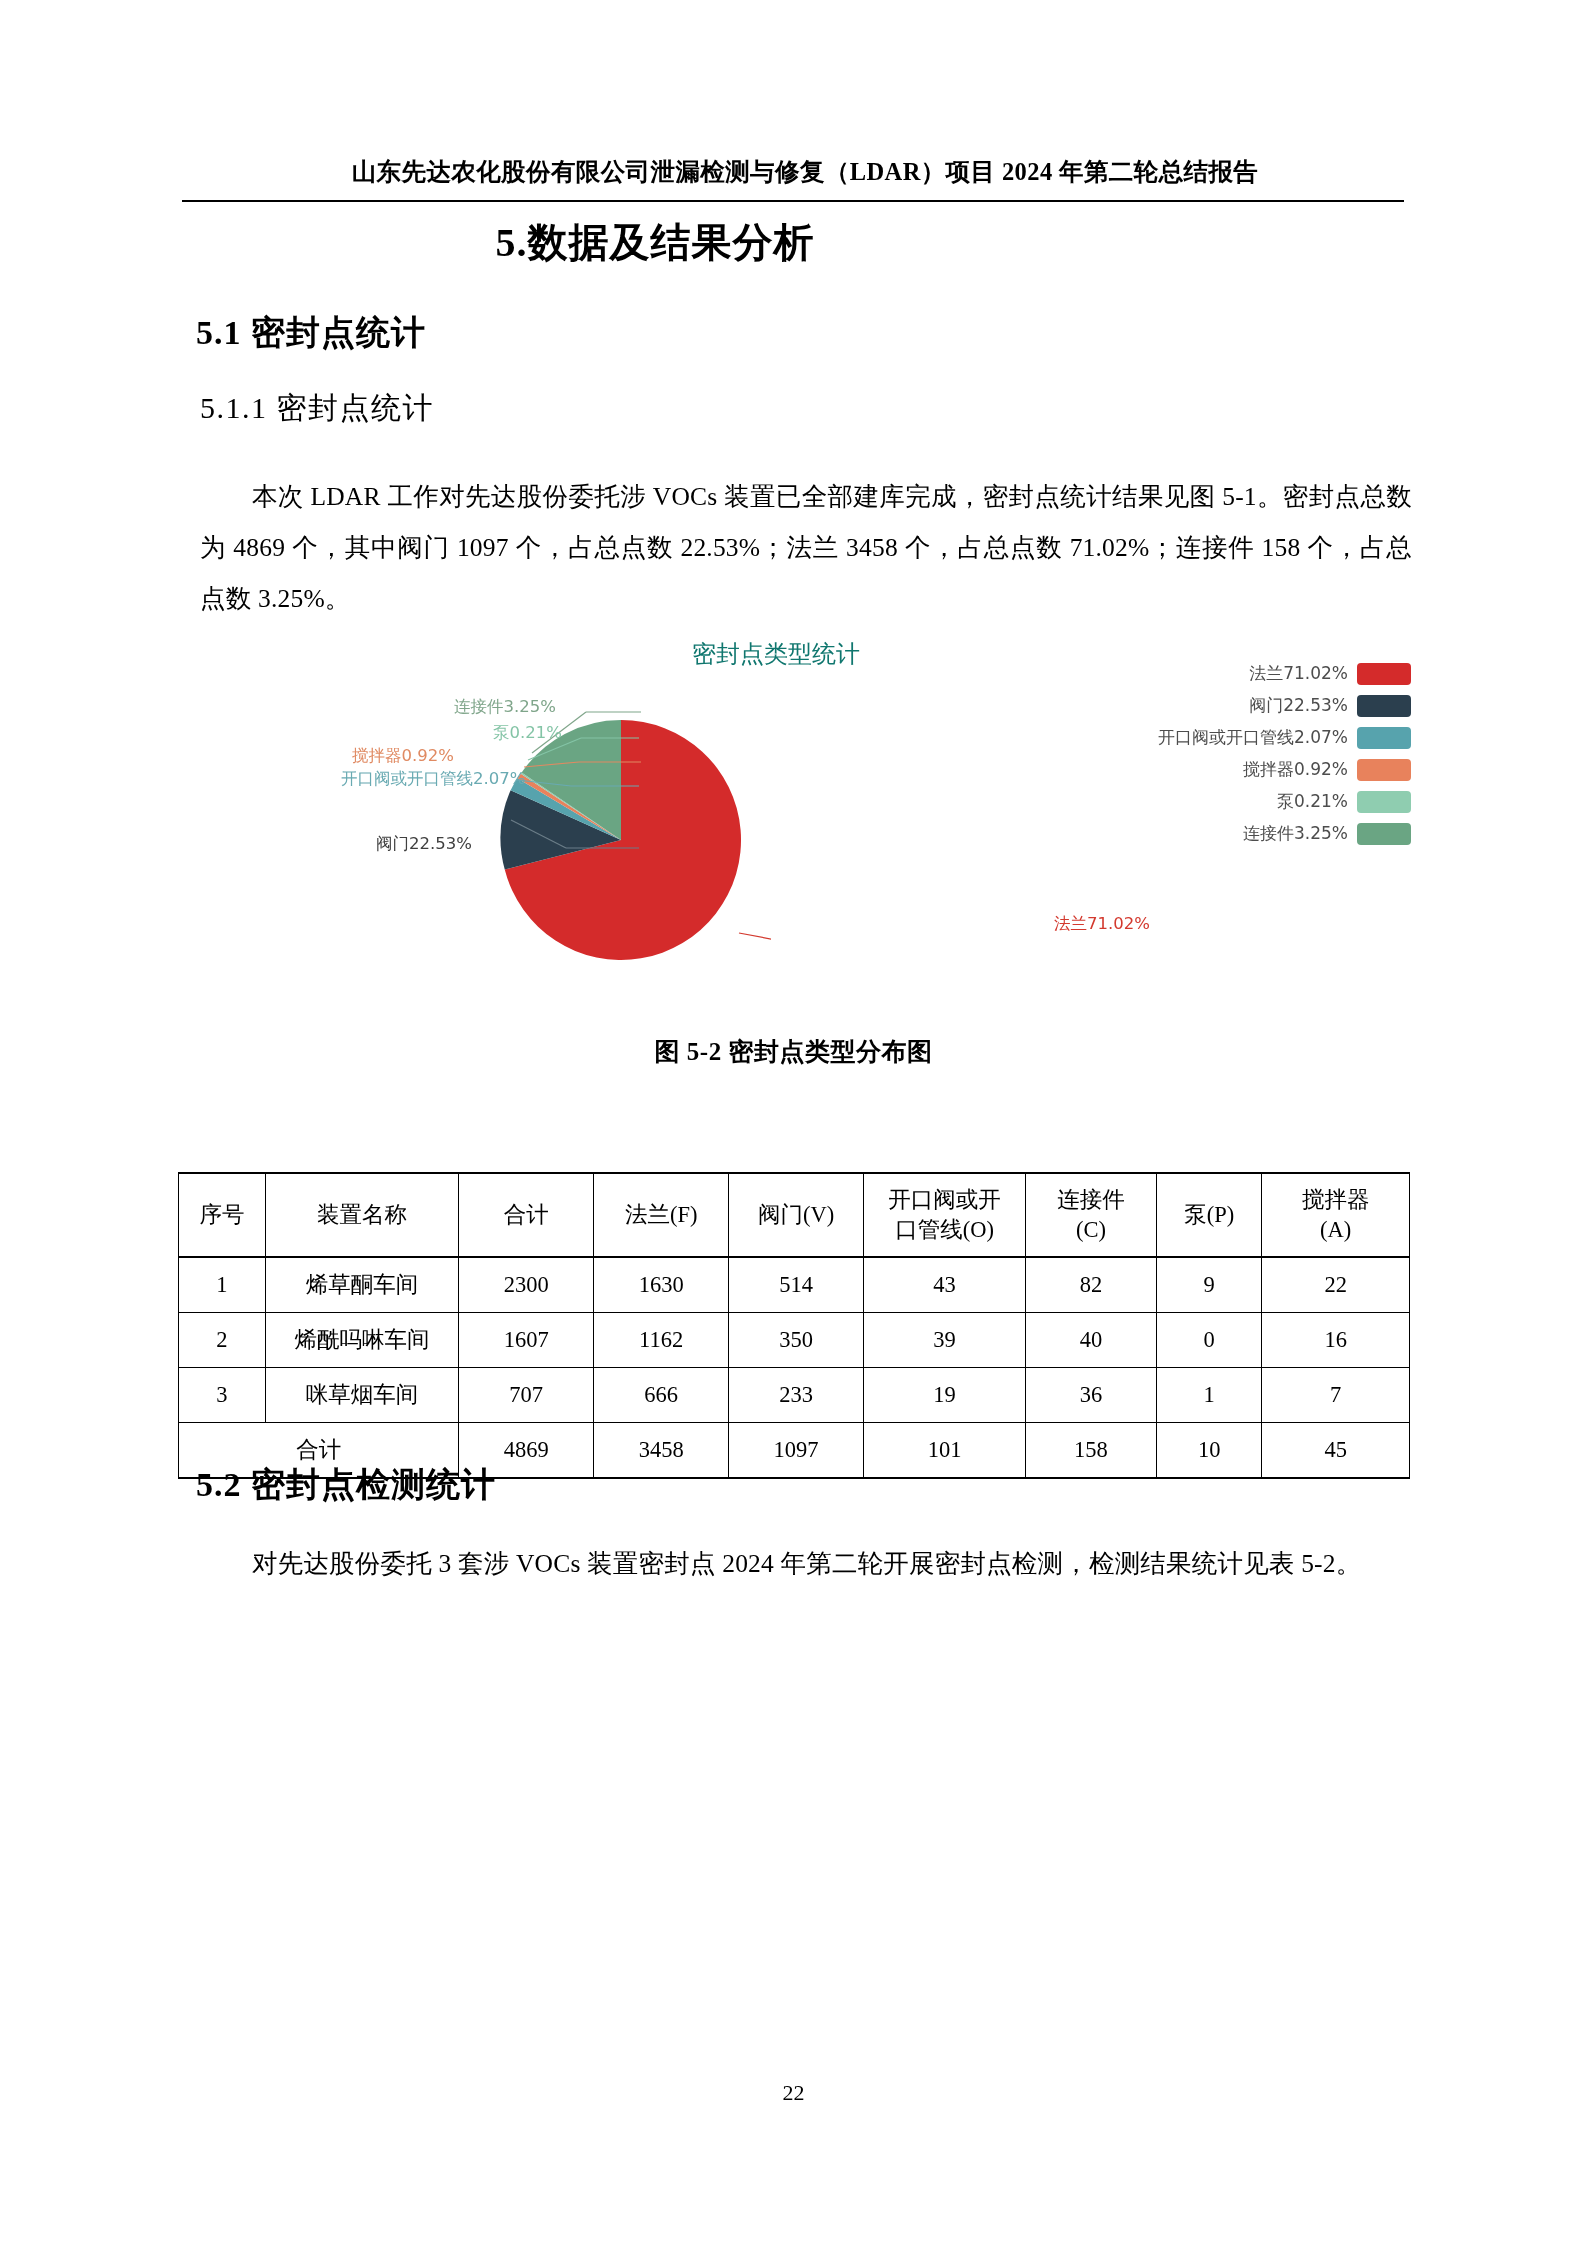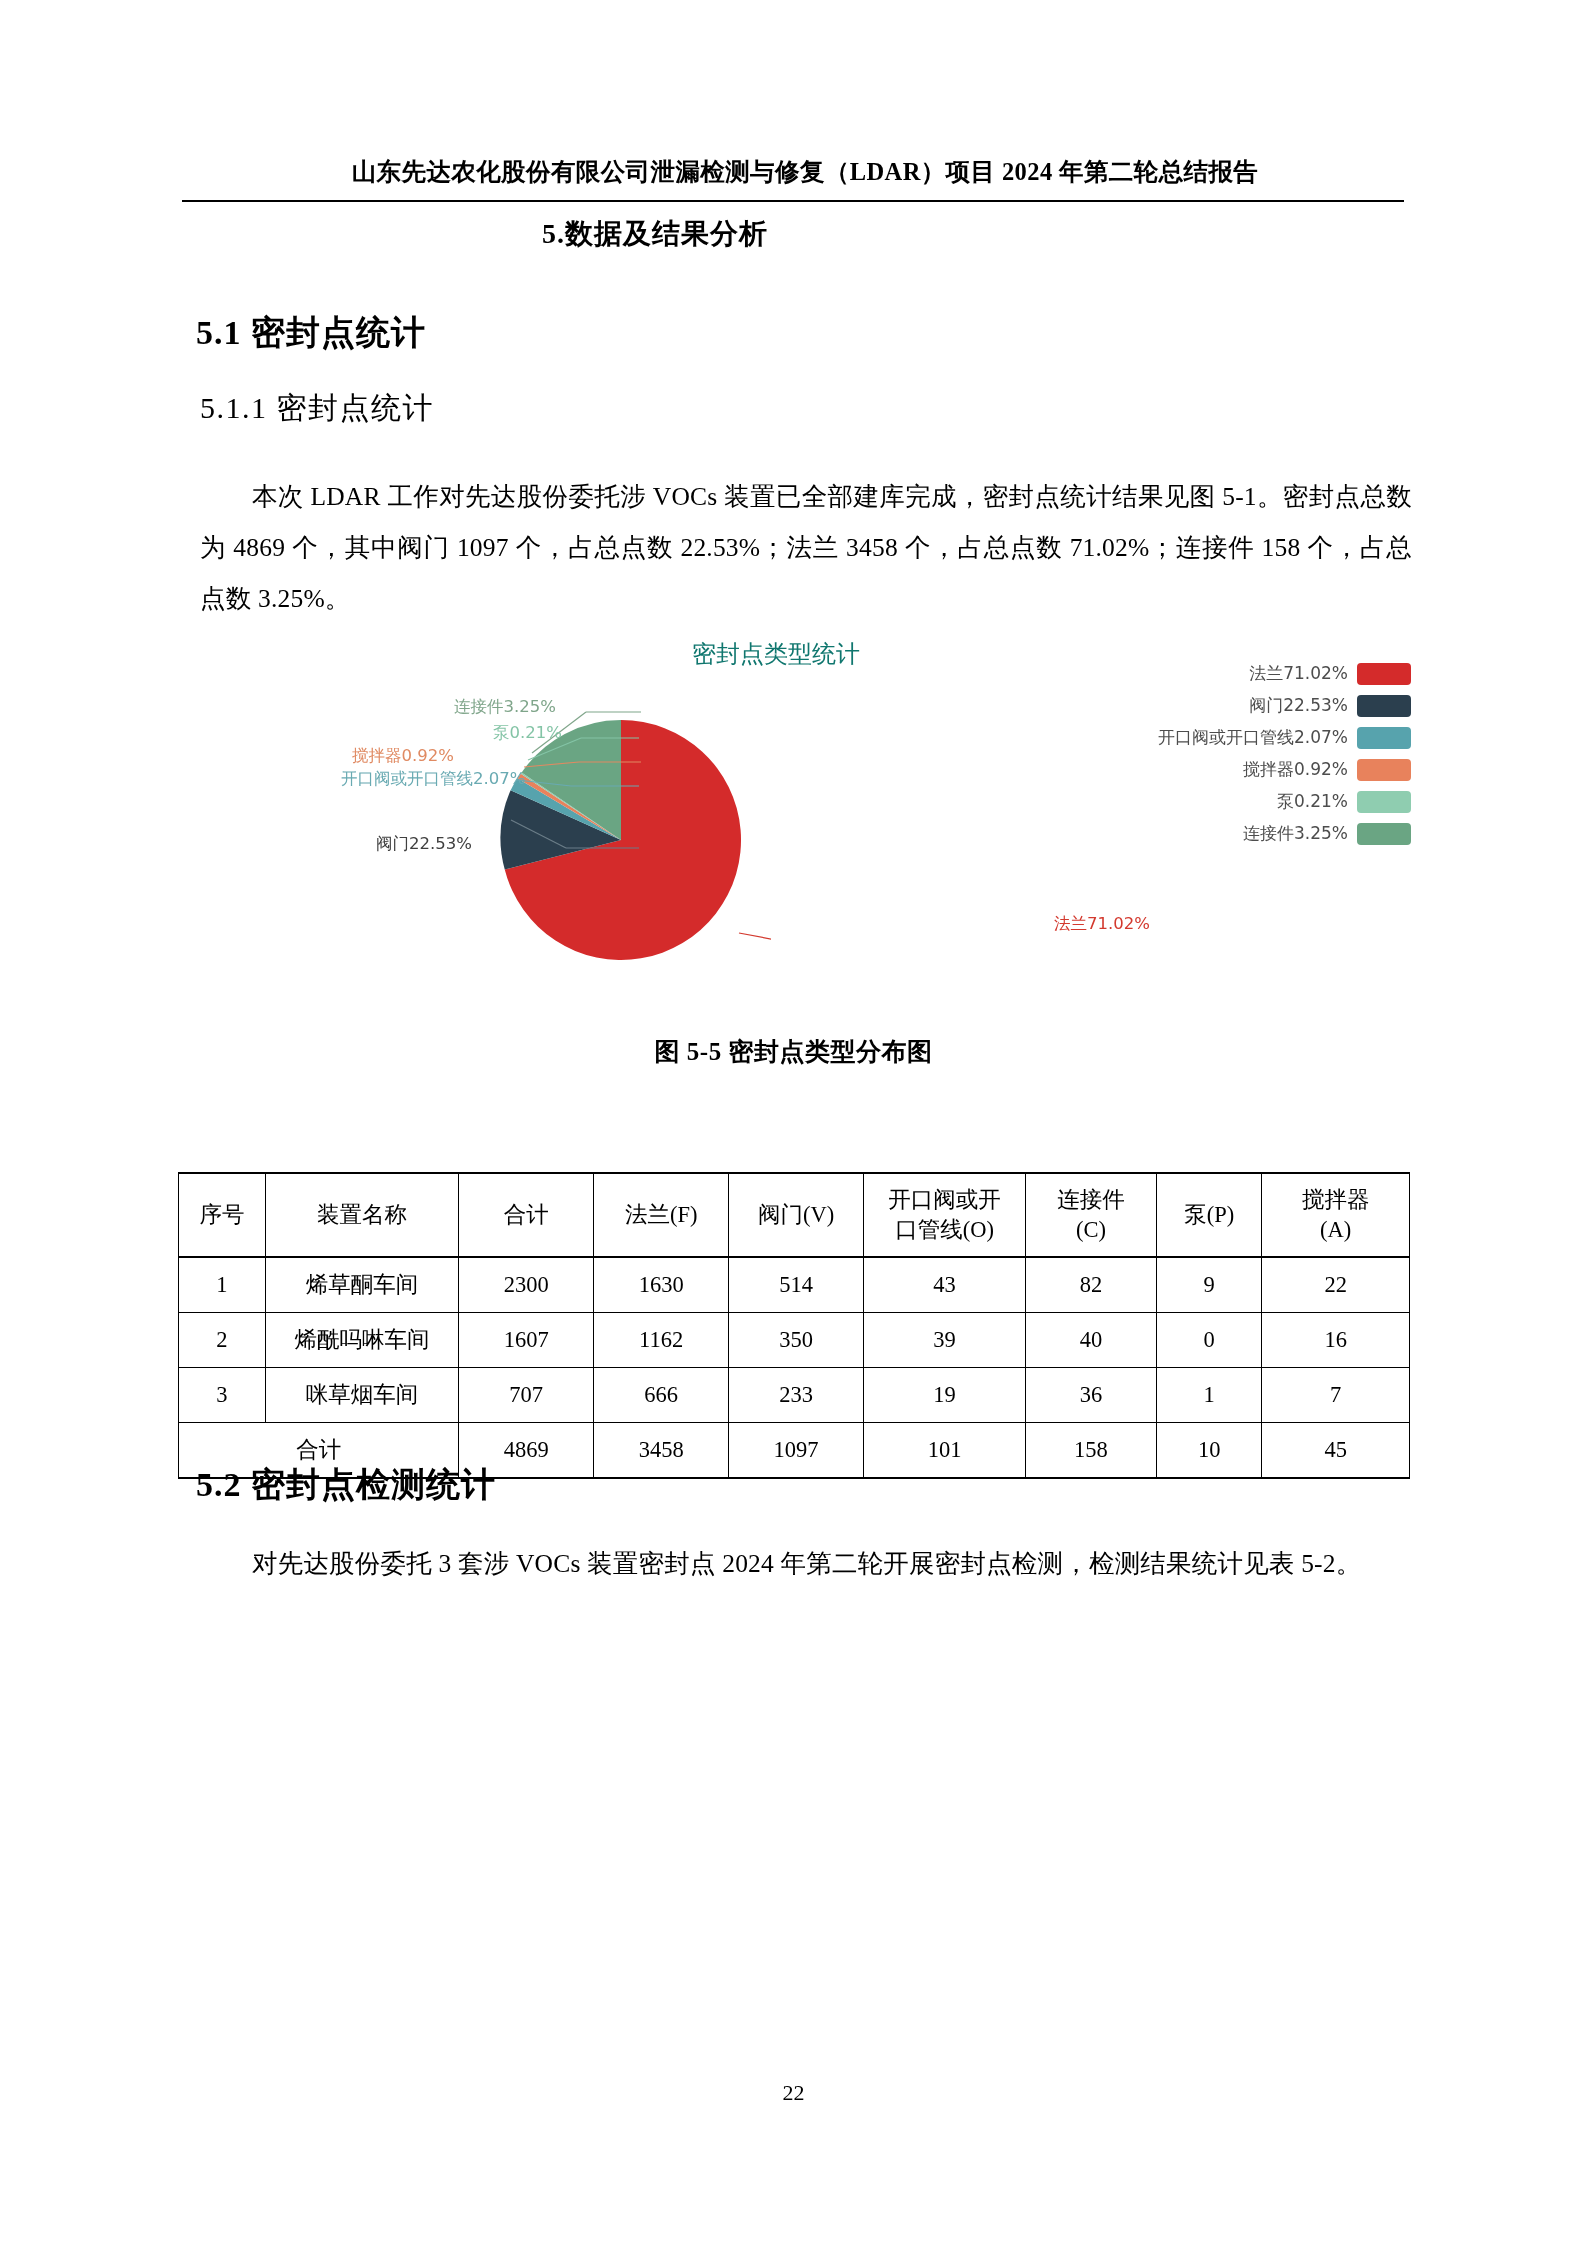--- a/index.html
+++ b/index.html
@@ -45,21 +45,21 @@
   }
 
   
   .h1-title {
     position: absolute;
     top: 215px;
     left: 0;
     width: 1310px;
     text-align: center;
     font-weight: bold;
-    font-size: 28px;
+    font-size: 40px;
     letter-spacing: 1px;
   }
   .h2-title {
     position: absolute;
     left: 196px;
     font-weight: bold;
     font-size: 34px;
     letter-spacing: 1px;
   }
   #h2-1 { top: 310px; }
@@ -290,21 +290,21 @@
         <span class="legend-label">泵0.21%</span>
         <span class="legend-swatch" style="background:#8fcdb0"></span>
       </div>
       <div class="legend-row">
         <span class="legend-label">连接件3.25%</span>
         <span class="legend-swatch" style="background:#6aa583"></span>
       </div>
     </div>
   </div>
 
-  <div class="caption" id="fig-caption">图 5-5 密封点类型分布图</div>
+  <div class="caption" id="fig-caption">图 5-2 密封点类型分布图</div>
 
   <table class="data-table">
     <thead>
       <tr class="outer-top hdr-bottom">
         <td class="col-idx">序号</td>
         <td class="col-name">装置名称</td>
         <td class="col-num">合计</td>
         <td class="col-num">法兰(F)</td>
         <td class="col-num">阀门(V)</td>
         <td class="col-o">

